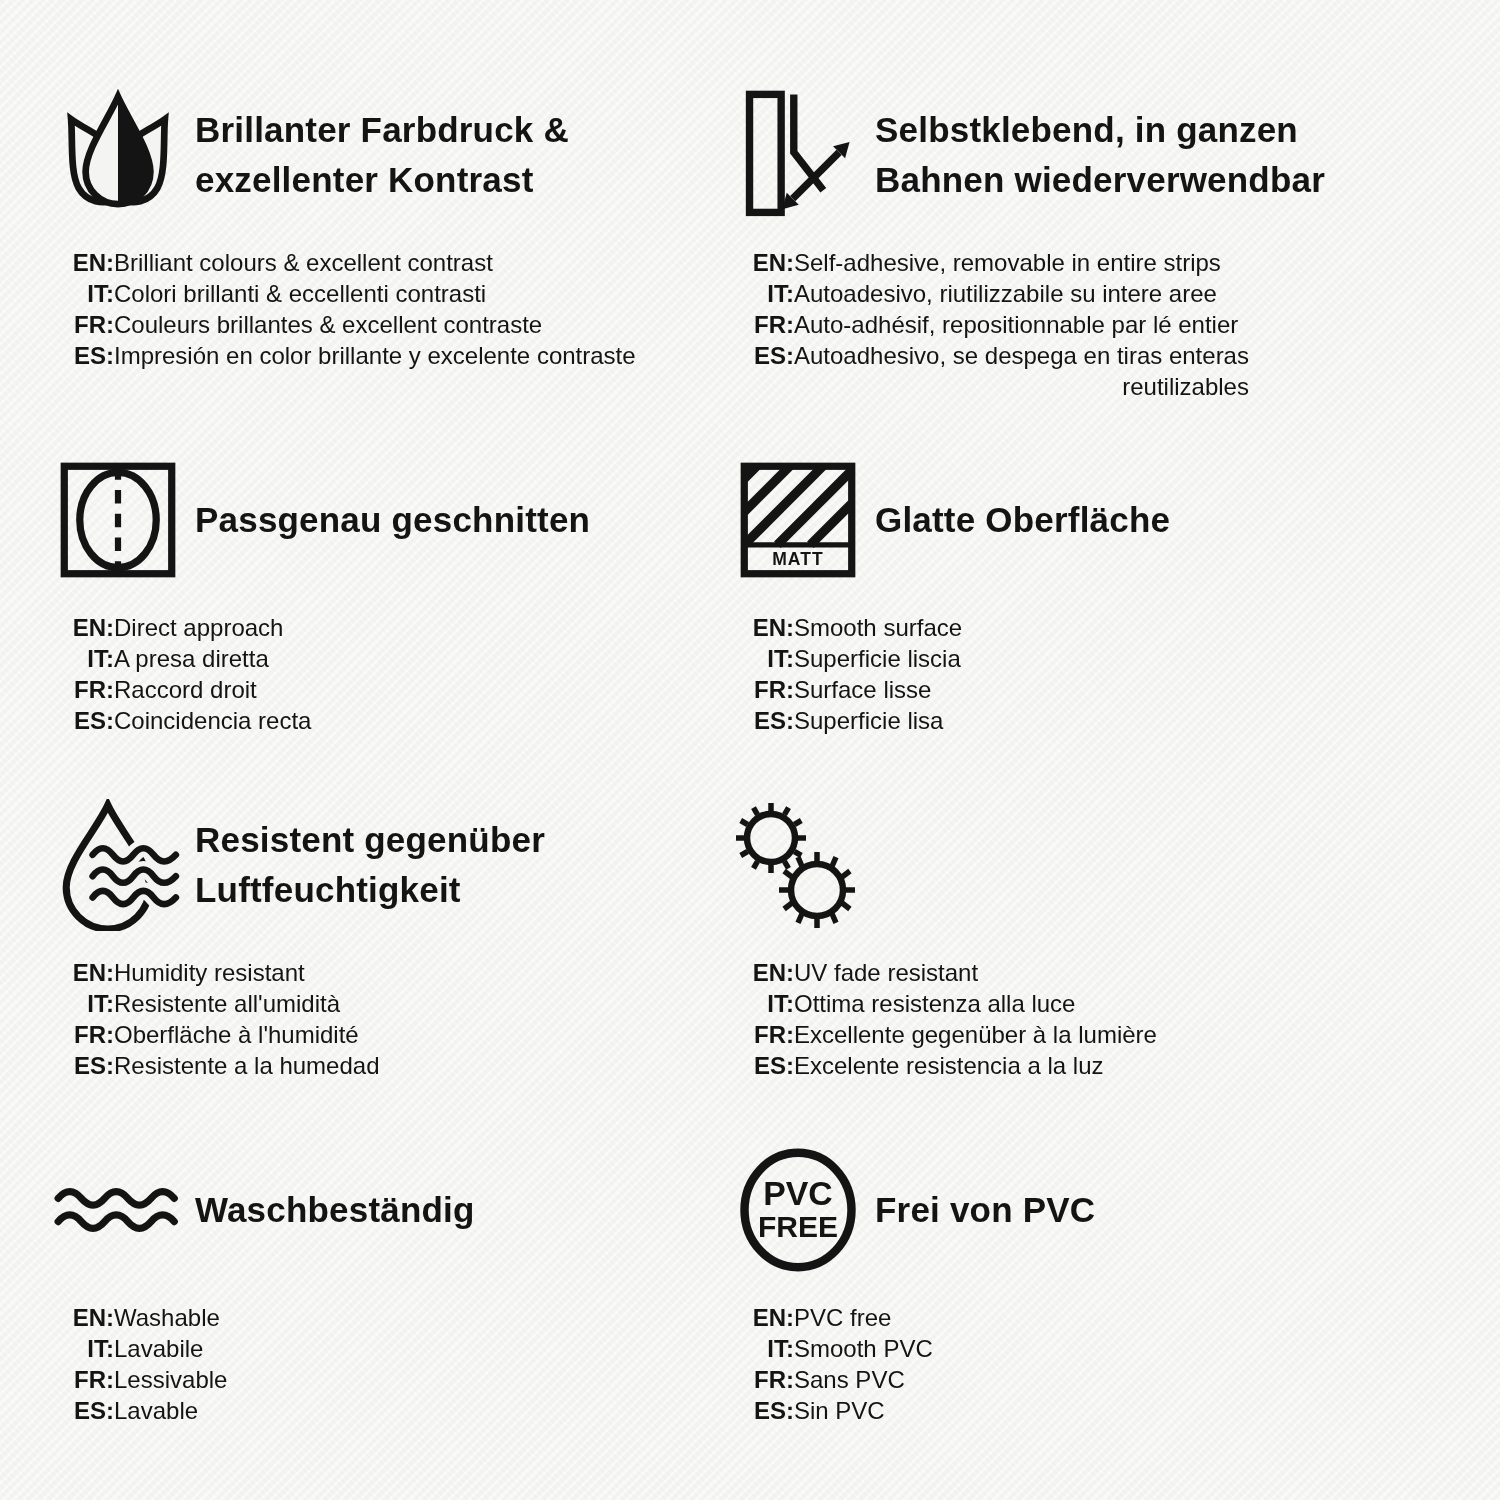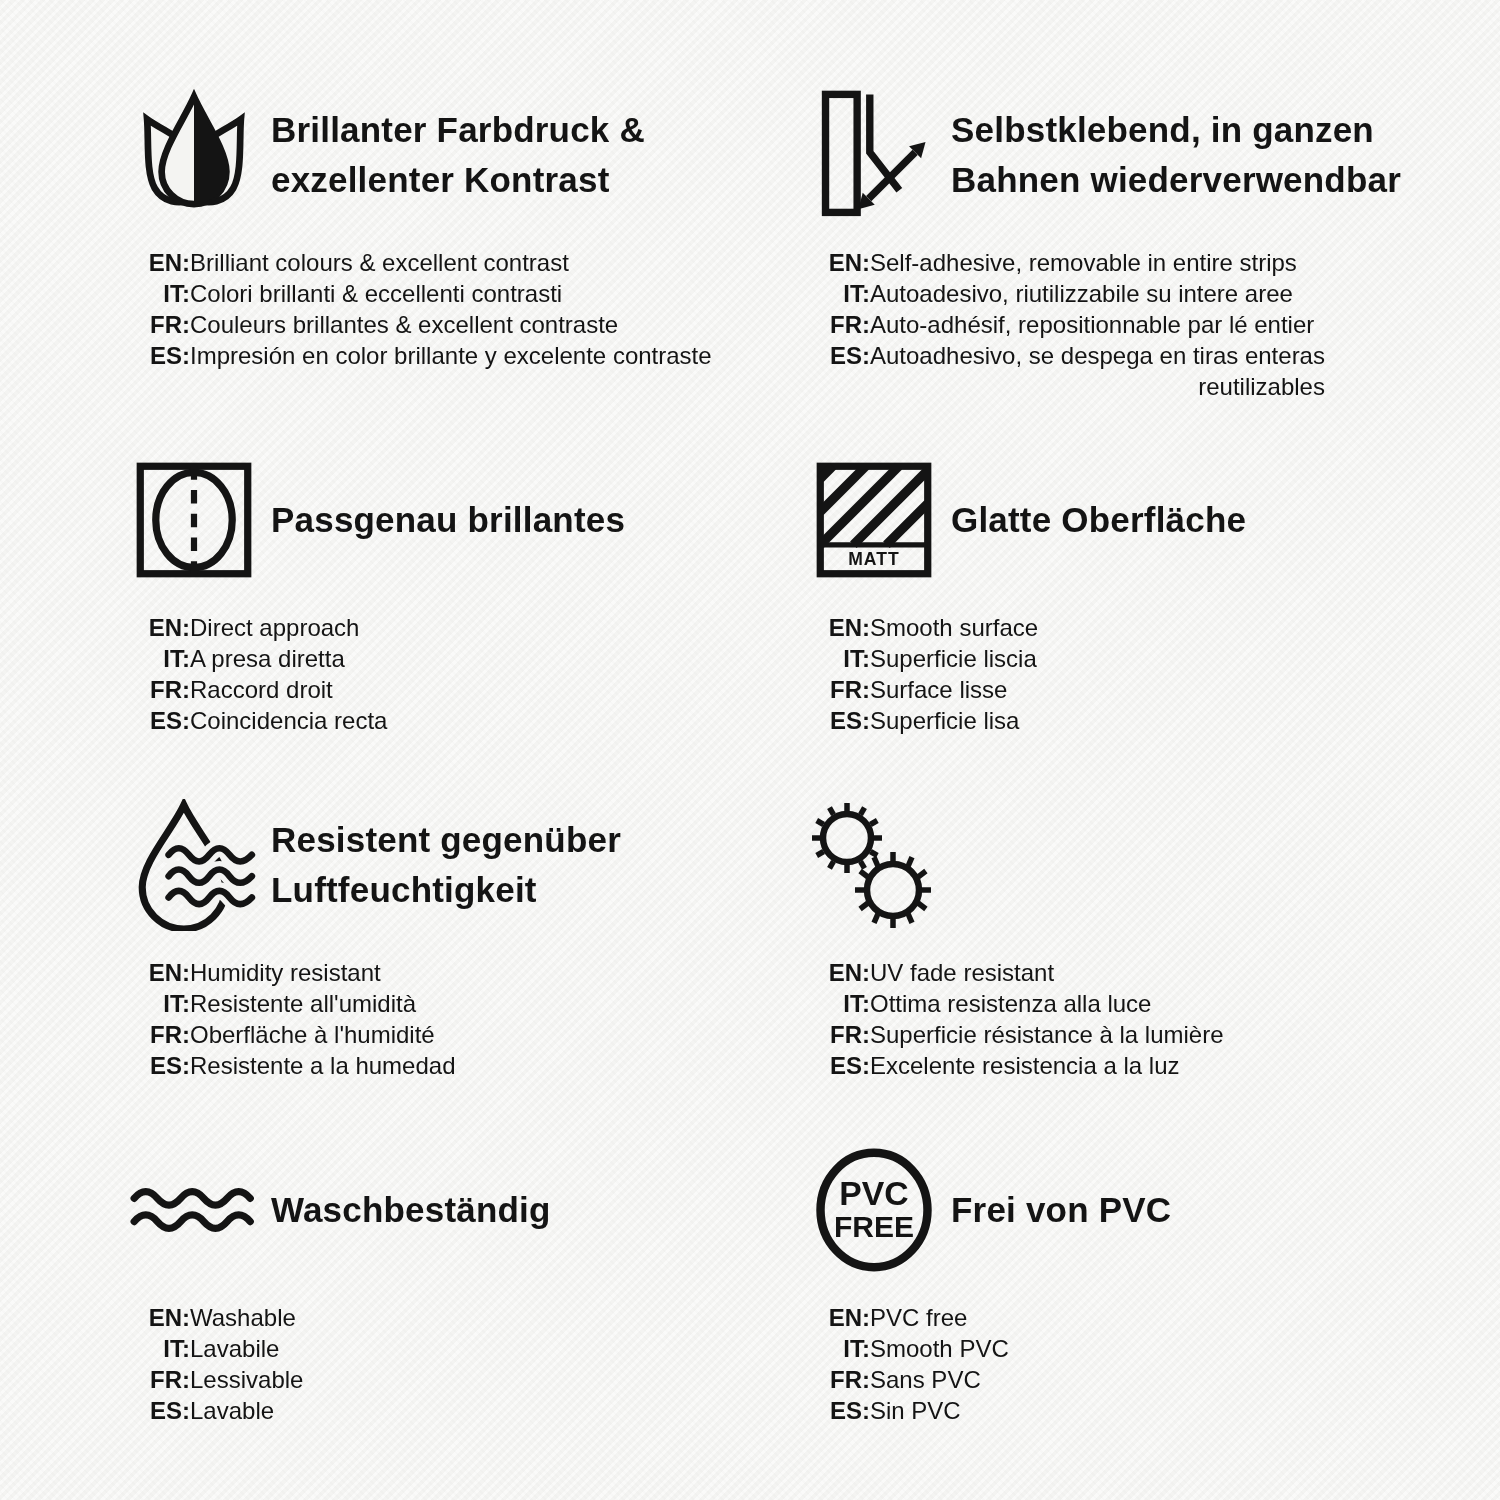--- a/index.html
+++ b/index.html
@@ -8,21 +8,21 @@
     background-color:#f4f4f2;
     background-image:
       repeating-linear-gradient(45deg, rgba(0,0,0,0.013) 0 2px, rgba(0,0,0,0) 2px 5px),
       repeating-linear-gradient(-45deg, rgba(255,255,255,0.55) 0 3px, rgba(255,255,255,0) 3px 7px);
     color:#141414;
     font-family:"Liberation Sans", sans-serif;
     overflow:hidden;
   }
   .grid{
     box-sizing:border-box;
-    padding:85px 40px 0 116px;
+    padding:85px 40px 0 40px;
     display:grid;
     grid-template-columns:680px 680px;
     grid-template-rows:365px 345px 345px auto;
   }
   .section{display:flex;flex-direction:column;}
   .header{
     display:flex;align-items:center;
     height:140px;margin-bottom:22px;
   }
   .iconbox{
@@ -127,21 +127,21 @@
 
   <section class="section">
     <div class="header">
       <div class="iconbox">
         <svg width="124" height="124" viewBox="0 0 120 120">
           <rect x="8" y="8" width="104" height="104" fill="none" stroke="#141414" stroke-width="7"></rect>
           <ellipse cx="60" cy="60" rx="37" ry="46" fill="none" stroke="#141414" stroke-width="7"></ellipse>
           <line x1="60" y1="8" x2="60" y2="112" stroke="#141414" stroke-width="6" stroke-dasharray="13 10"></line>
         </svg>
       </div>
-      <h2 class="title">Passgenau brillantes</h2>
+      <h2 class="title">Passgenau geschnitten</h2>
     </div>
     <ul class="translations">
       <li class="t-row">
           <span class="t-lang">EN:</span>
           <span class="t-text">Direct approach</span>
         </li>
       <li class="t-row">
           <span class="t-lang">IT:</span>
           <span class="t-text">A presa diretta</span>
         </li>
@@ -271,21 +271,21 @@
       <li class="t-row">
           <span class="t-lang">EN:</span>
           <span class="t-text">UV fade resistant</span>
         </li>
       <li class="t-row">
           <span class="t-lang">IT:</span>
           <span class="t-text">Ottima resistenza alla luce</span>
         </li>
       <li class="t-row">
           <span class="t-lang">FR:</span>
-          <span class="t-text">Superficie résistance à la lumière</span>
+          <span class="t-text">Excellente gegenüber à la lumière</span>
         </li>
       <li class="t-row">
           <span class="t-lang">ES:</span>
           <span class="t-text">Excelente resistencia a la luz</span>
         </li>
     </ul>
   </section>
 
   <section class="section">
     <div class="header">

